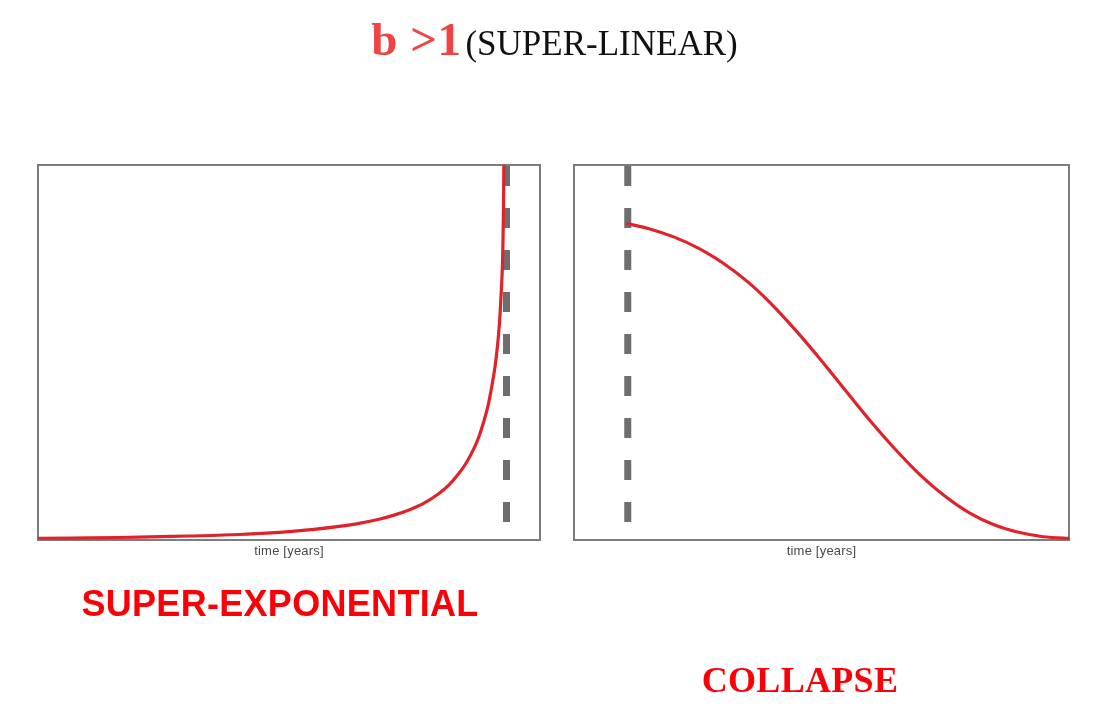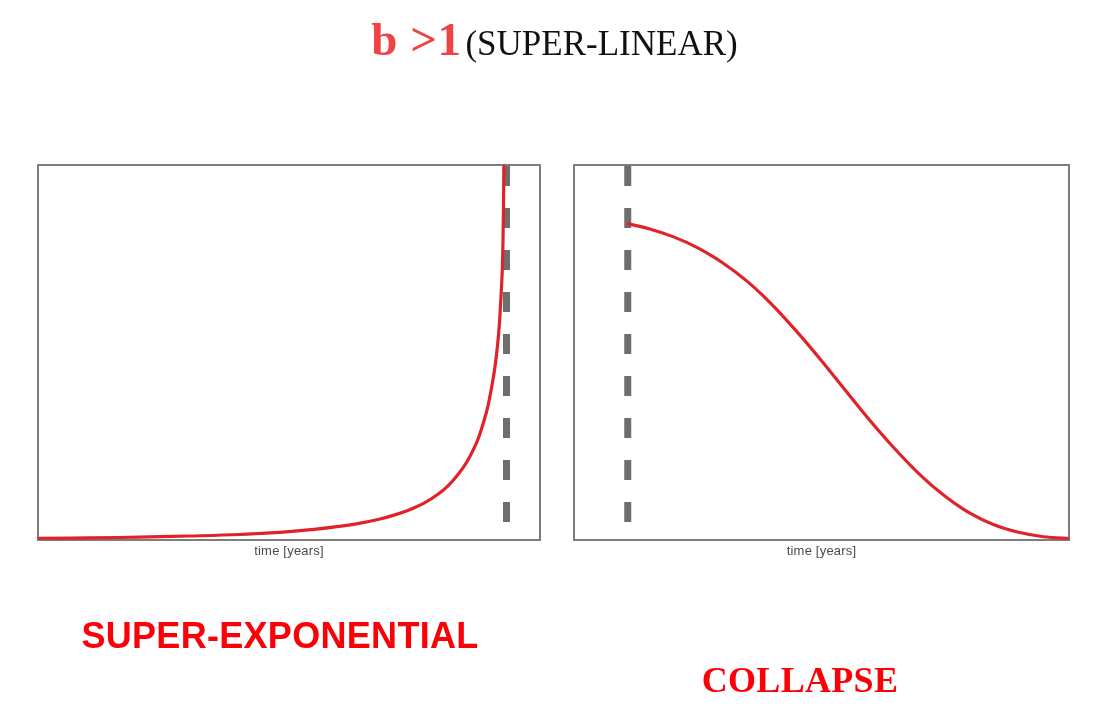--- a/index.html
+++ b/index.html
@@ -75,21 +75,21 @@
   .caption {
     position: absolute;
     font-family: "Liberation Sans", sans-serif;
     font-weight: bold;
     font-size: 36px;
     line-height: 43px;
     letter-spacing: 0.3px;
     text-align: center;
     white-space: nowrap;
   }
-  #caption-left  { left: 10px;  top: 614px; width: 540px; }
+  #caption-left  { left: 10px;  top: 582px; width: 540px; }
   #caption-right { left: 560px; top: 659px; width: 480px; font-family: Liberation Serif, serif; }
   .caption .line { display: block; }
 </style>
 </head>
 <body>
 
 <div id="slide-title">
   <span class="t-math" style="color: #ef4444;">b &gt;1</span><span>&nbsp;</span><span class="t-paren" style="color: rgb(17, 17, 17);">(SUPER-LINEAR)</span>
 </div>
 

